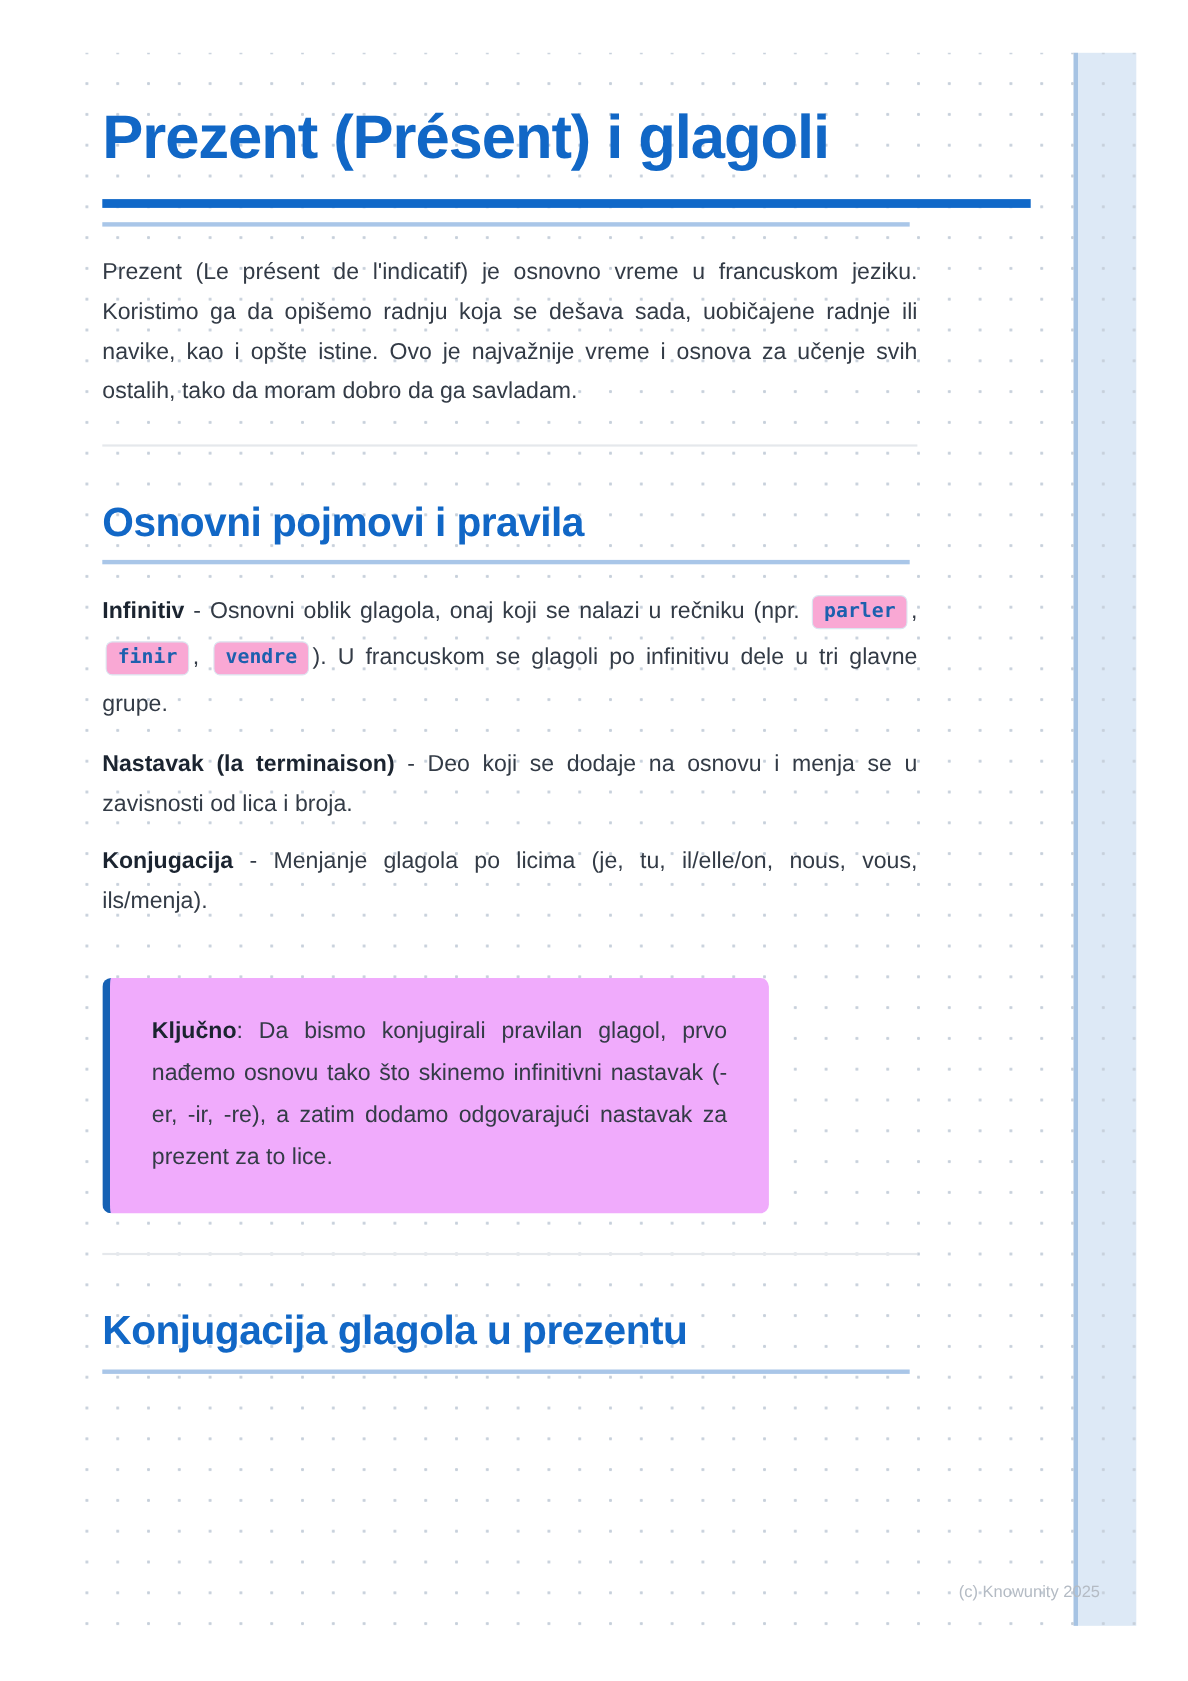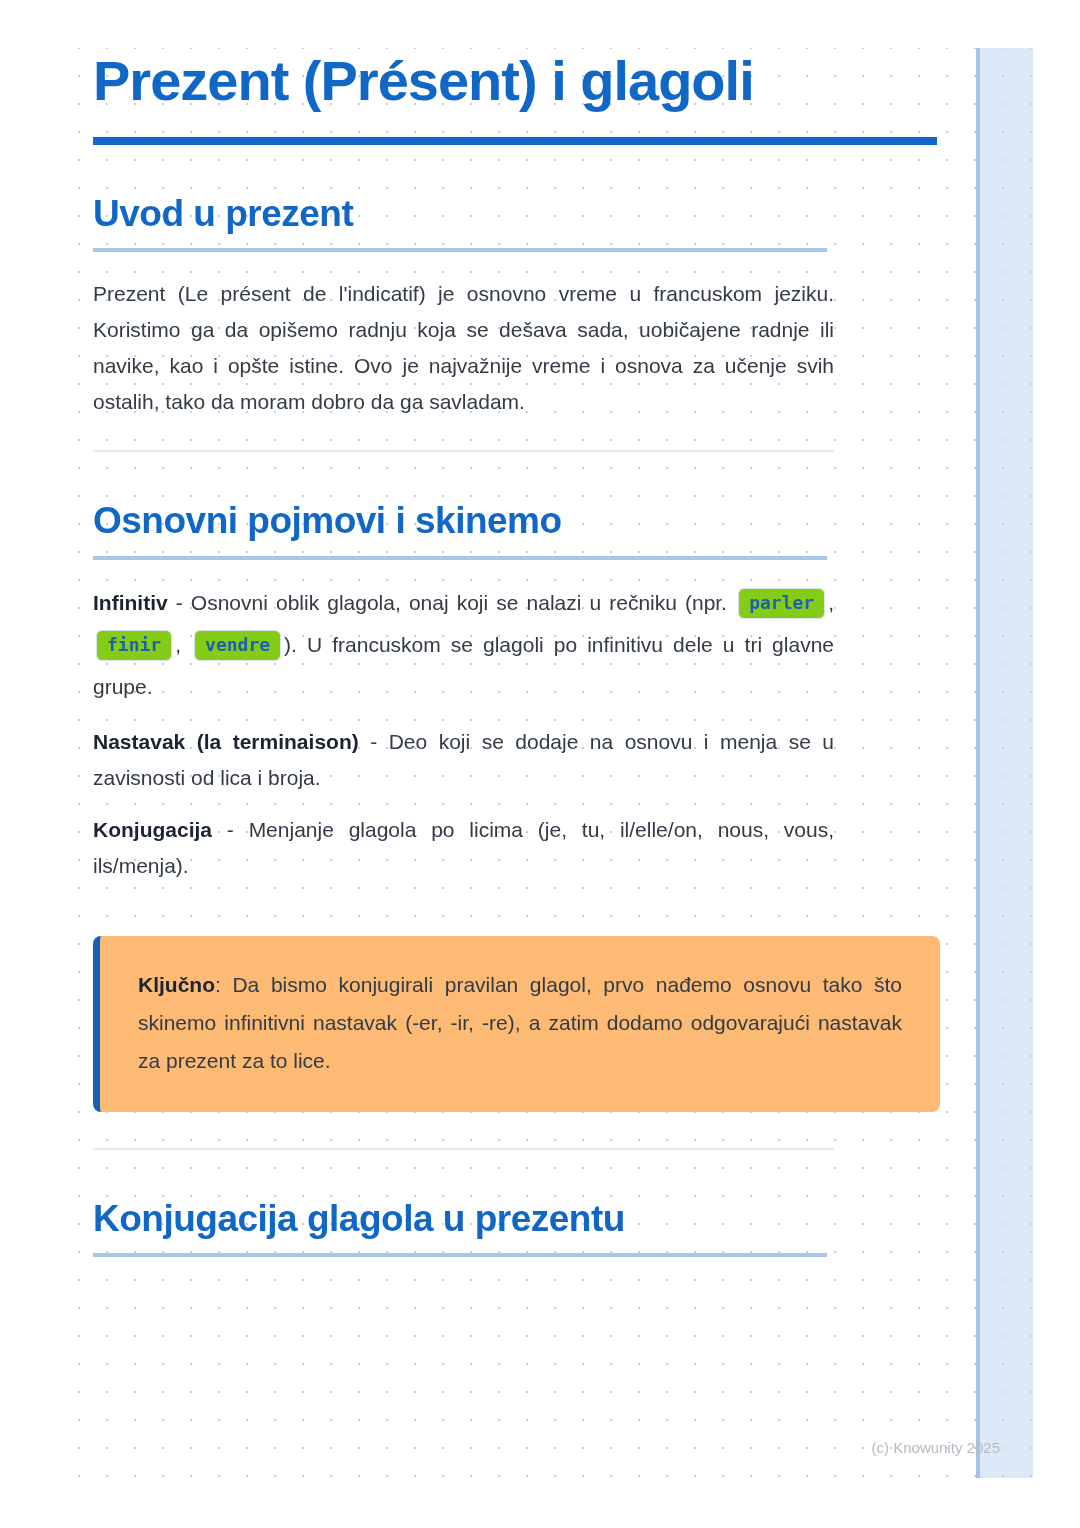--- a/index.html
+++ b/index.html
@@ -4,61 +4,60 @@
 <style>
   html,body{margin:0;padding:0;background:#ffffff;}
   .sheet{position:relative;width:1080px;height:1528px;background:#ffffff;overflow:hidden;
          font-family:"Liberation Sans",sans-serif;color:#333b46;}
   .dots{position:absolute;left:55px;top:48px;width:980px;height:1432px;z-index:1;
         background-image:radial-gradient(circle,#c7d0db 1.2px,transparent 1.5px);
         background-size:28px 28px;background-position:10px 14px;pointer-events:none;}
   .stripe{position:absolute;left:976px;top:48px;width:57px;height:1430px;z-index:0;
           background:#dde9f6;border-left:4px solid #a6c3e3;box-sizing:border-box;}
   .content{position:absolute;left:93px;top:0;width:741px;z-index:2;}
-  h1{margin:0;padding-top:50px;font-size:56px;line-height:1.12;font-weight:bold;
+  h1{margin:0;padding-top:94px;font-size:56px;line-height:1.12;font-weight:bold;
      letter-spacing:-1px;color:#1167c6;}
   .title-rule{width:844px;height:8px;background:#1068c8;margin-top:24px;}
   h2{margin:0;font-size:37px;line-height:1.15;font-weight:bold;color:#1167c6;letter-spacing:-0.5px;}
   .h2-rule{width:734px;height:4px;background:#a9c6e8;margin-top:13px;}
   .mt-sec{margin-top:48px;}
   p{margin:0;font-size:21px;line-height:36px;text-align:justify;color:#333b46;}
   p.lead{margin-top:24px;}
   .divider{width:741px;height:2px;background:#e5e8ec;margin-top:30px;}
   .rich{margin-top:22px;line-height:42px;}
   .rich.tight{line-height:36px;margin-top:16px;}
   .term{font-weight:bold;color:#1b2430;}
-  .chip{display:inline-block;background:#84cc16;border:1px solid #dbe5f0;border-radius:6px;
+  .chip{display:inline-block;background:#f9a8d4;border:1px solid #dbe5f0;border-radius:6px;
         padding:0 10px 2px;margin:0 3px;font-family:"DejaVu Sans Mono",monospace;
         font-weight:bold;font-size:18px;line-height:27px;color:#1d60ae;vertical-align:1px;}
   ul.bullets{margin:16px 0 0;padding:0 0 0 14px;list-style:none;}
   ul.bullets li{font-size:21px;line-height:40px;position:relative;padding-left:20px;}
   ul.bullets li::before{content:"\2022";position:absolute;left:0;top:0;color:#1b2430;font-size:22px;}
-  .callout{margin-top:52px;width:847px;box-sizing:border-box;background:#fdba74;
+  .callout{margin-top:52px;width:606px;box-sizing:border-box;background:#f0abfc;
            border-left:7px solid #1561b4;border-radius:8px;padding:30px 38px 32px 38px;}
   .callout p{line-height:38px;text-align:justify;}
   .footer{position:absolute;top:1439px;right:80px;z-index:3;font-size:15px;color:#b4bbc4;}
 </style>
 </head>
 <body>
 
 <div class="sheet">
   <div class="stripe"></div>
   <div class="dots"></div>
 
   <div class="content">
     <h1>Prezent (Présent) i glagoli</h1>
     <div class="title-rule"></div>
 
-    <h2 class="mt-sec">Uvod u prezent</h2>
     <div class="h2-rule"></div>
     <p class="lead">Prezent (Le présent de l'indicatif) je osnovno vreme u francuskom jeziku. Koristimo ga da opišemo radnju koja se dešava sada, uobičajene radnje ili navike, kao i opšte istine. Ovo je najvažnije vreme i osnova za učenje svih ostalih, tako da moram dobro da ga savladam.</p>
 
     <div class="divider"></div>
 
-    <h2 class="mt-sec">Osnovni pojmovi i skinemo</h2>
+    <h2 class="mt-sec">Osnovni pojmovi i pravila</h2>
     <div class="h2-rule"></div>
 
     <p class="rich"><span class="term">Infinitiv</span><span> - Osnovni oblik glagola, onaj koji se nalazi u rečniku (npr. </span><span class="chip">parler</span><span>, </span><span class="chip">finir</span><span>, </span><span class="chip">vendre</span><span>). U francuskom se glagoli po infinitivu dele u tri glavne grupe.</span></p>
     <p class="rich tight"><span class="term">Nastavak (la terminaison)</span><span> - Deo koji se dodaje na osnovu i menja se u zavisnosti od lica i broja.</span></p>
     <p class="rich tight"><span class="term">Konjugacija</span><span> - Menjanje glagola po licima (je, tu, il/elle/on, nous, vous, ils/menja).</span></p>
 
     <div class="callout">
       <p><span class="term">Ključno</span><span>: Da bismo konjugirali pravilan glagol, prvo nađemo osnovu tako što skinemo infinitivni nastavak (-er, -ir, -re), a zatim dodamo odgovarajući nastavak za prezent za to lice.</span></p>
     </div>
 

